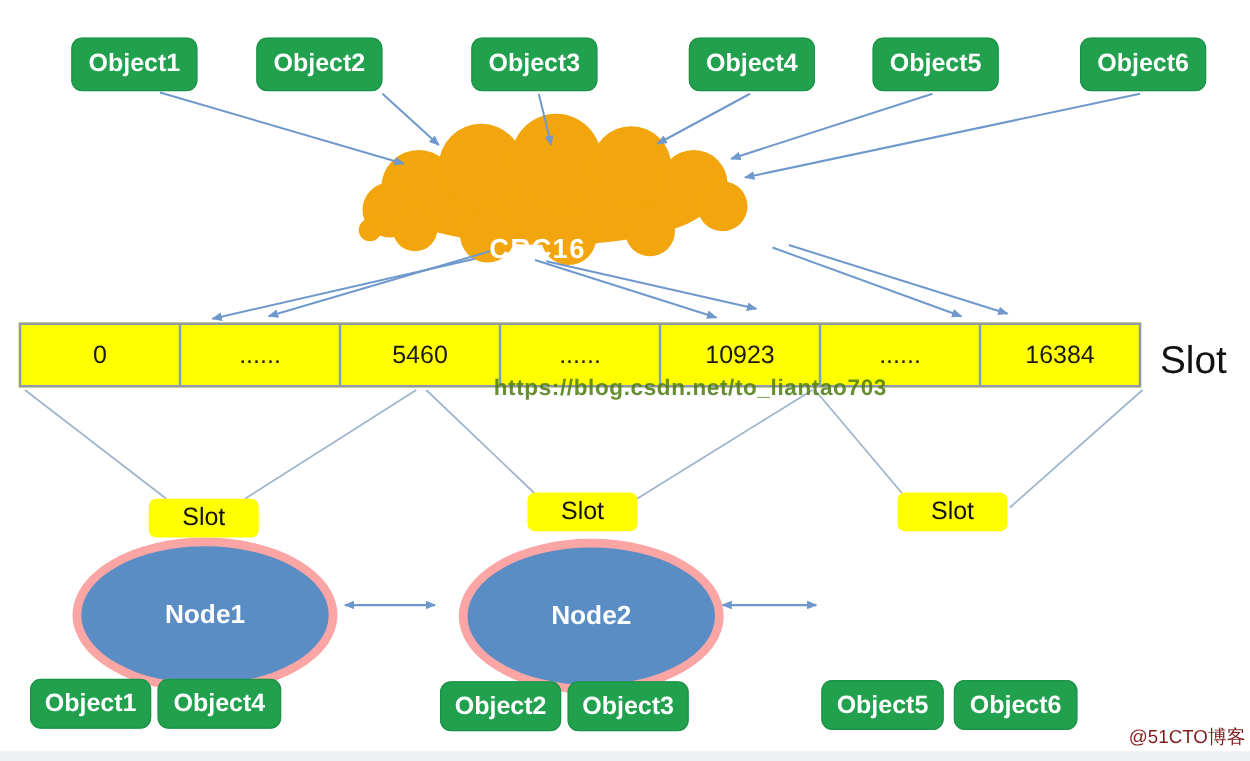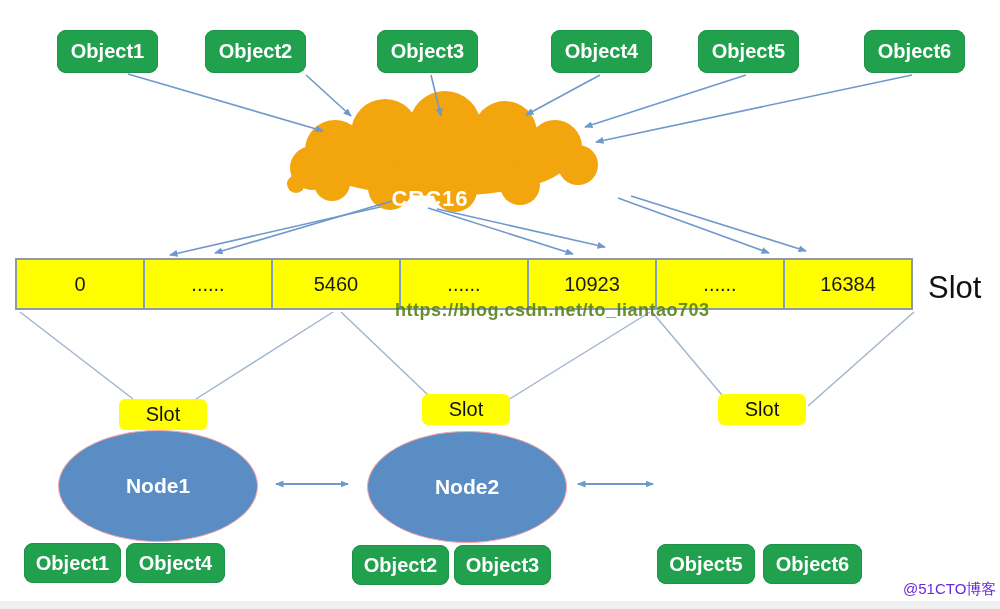--- a/index.html
+++ b/index.html
@@ -33,30 +33,30 @@
     position:absolute;left:928px;top:270px;color:#111111;font-size:31px;
     z-index:2;
   }
   .slot-tag{
     position:absolute;width:88px;height:31px;background:#FFFF00;border-radius:6px;
     color:#111111;font-size:20px;display:flex;align-items:center;justify-content:center;
     z-index:3;
   }
   .node-ellipse{
     position:absolute;width:198px;height:110px;background:#5B8DC5;
-    border:1px solid #fca5a5;border-radius:50%;display:flex;align-items:center;
+    border:7px solid #fca5a5;border-radius:50%;display:flex;align-items:center;
     justify-content:center;color:#ffffff;font-size:21px;font-weight:bold;z-index:2;
   }
   .watermark-center{
     position:absolute;left:351px;top:300px;width:340px;z-index:4;
     color:#4d7c0f;font-size:18px;font-weight:bold;letter-spacing:0.5px;
     opacity:0.85;white-space:nowrap;margin-left:44px;
   }
   .watermark-51cto{
-    position:absolute;left:903px;top:580px;color:#6d28d9;font-size:15px;z-index:4;
+    position:absolute;left:903px;top:580px;color:#7f1d1d;font-size:15px;z-index:4;
   }
   .bottom-strip{
     position:absolute;left:0;top:601px;width:1000px;height:8px;background:#eef0f2;z-index:0;
   }
 </style>
 </head>
 <body>
 
 <div class="canvas">
 

